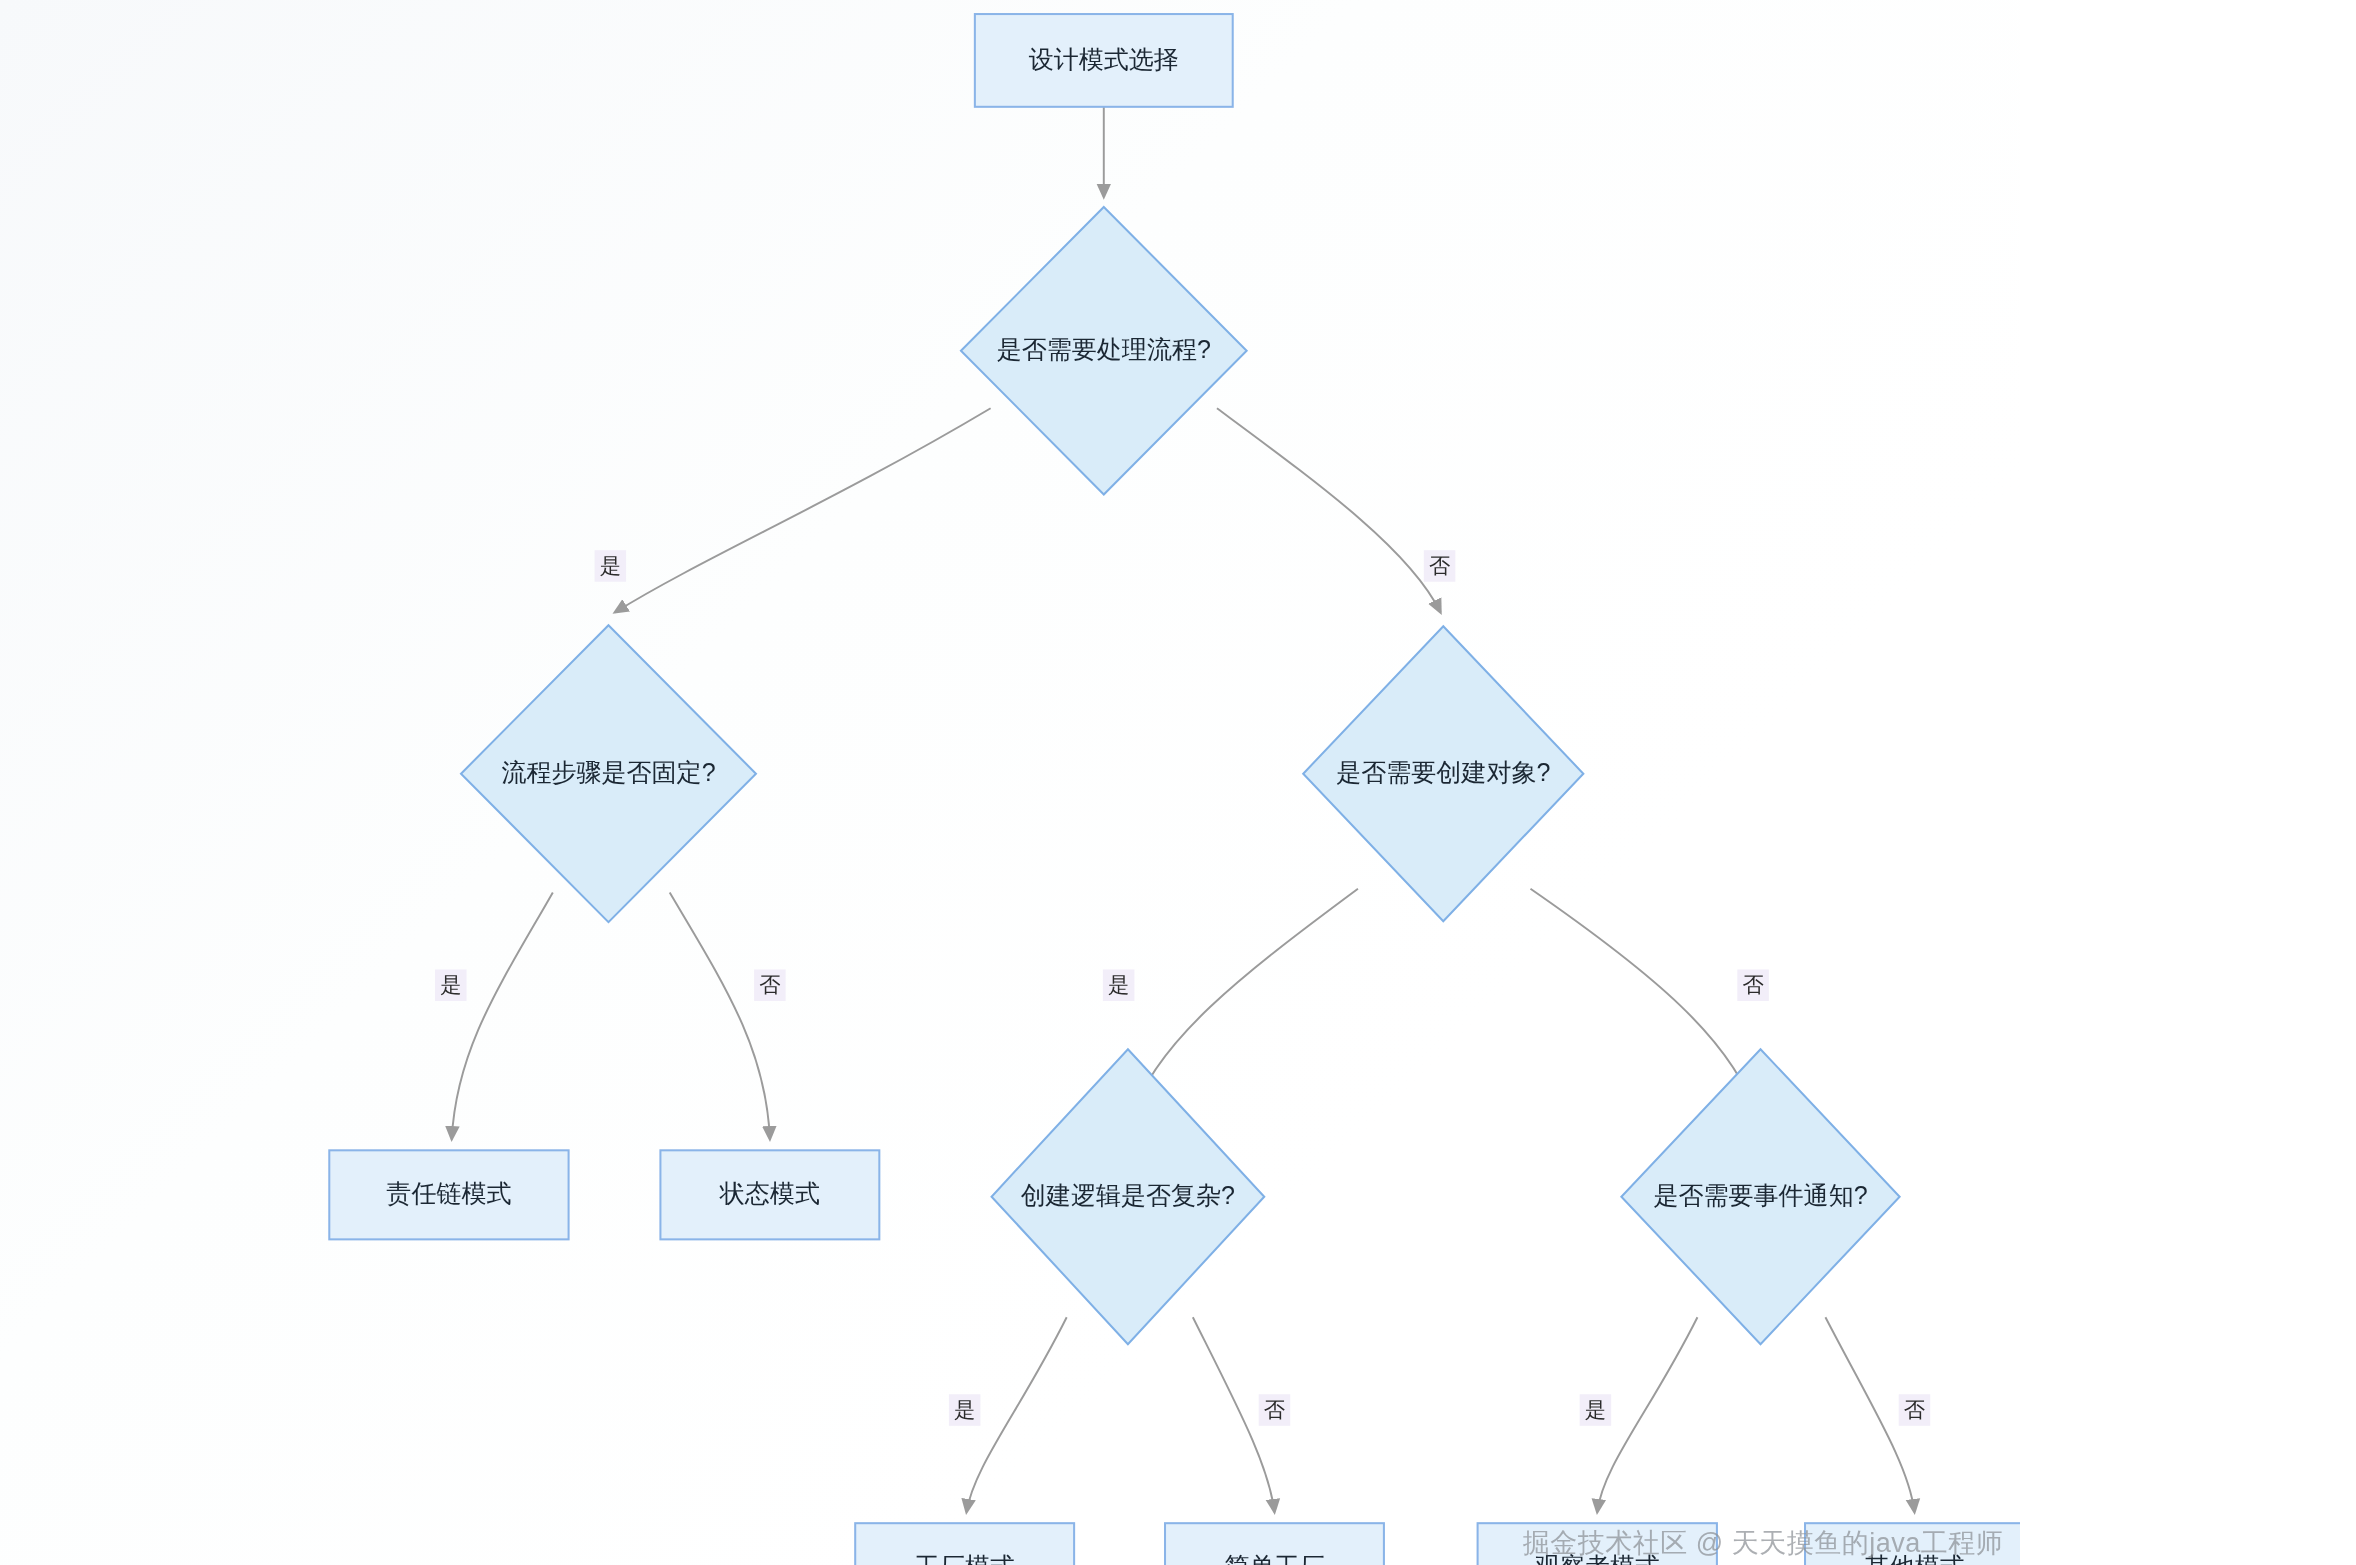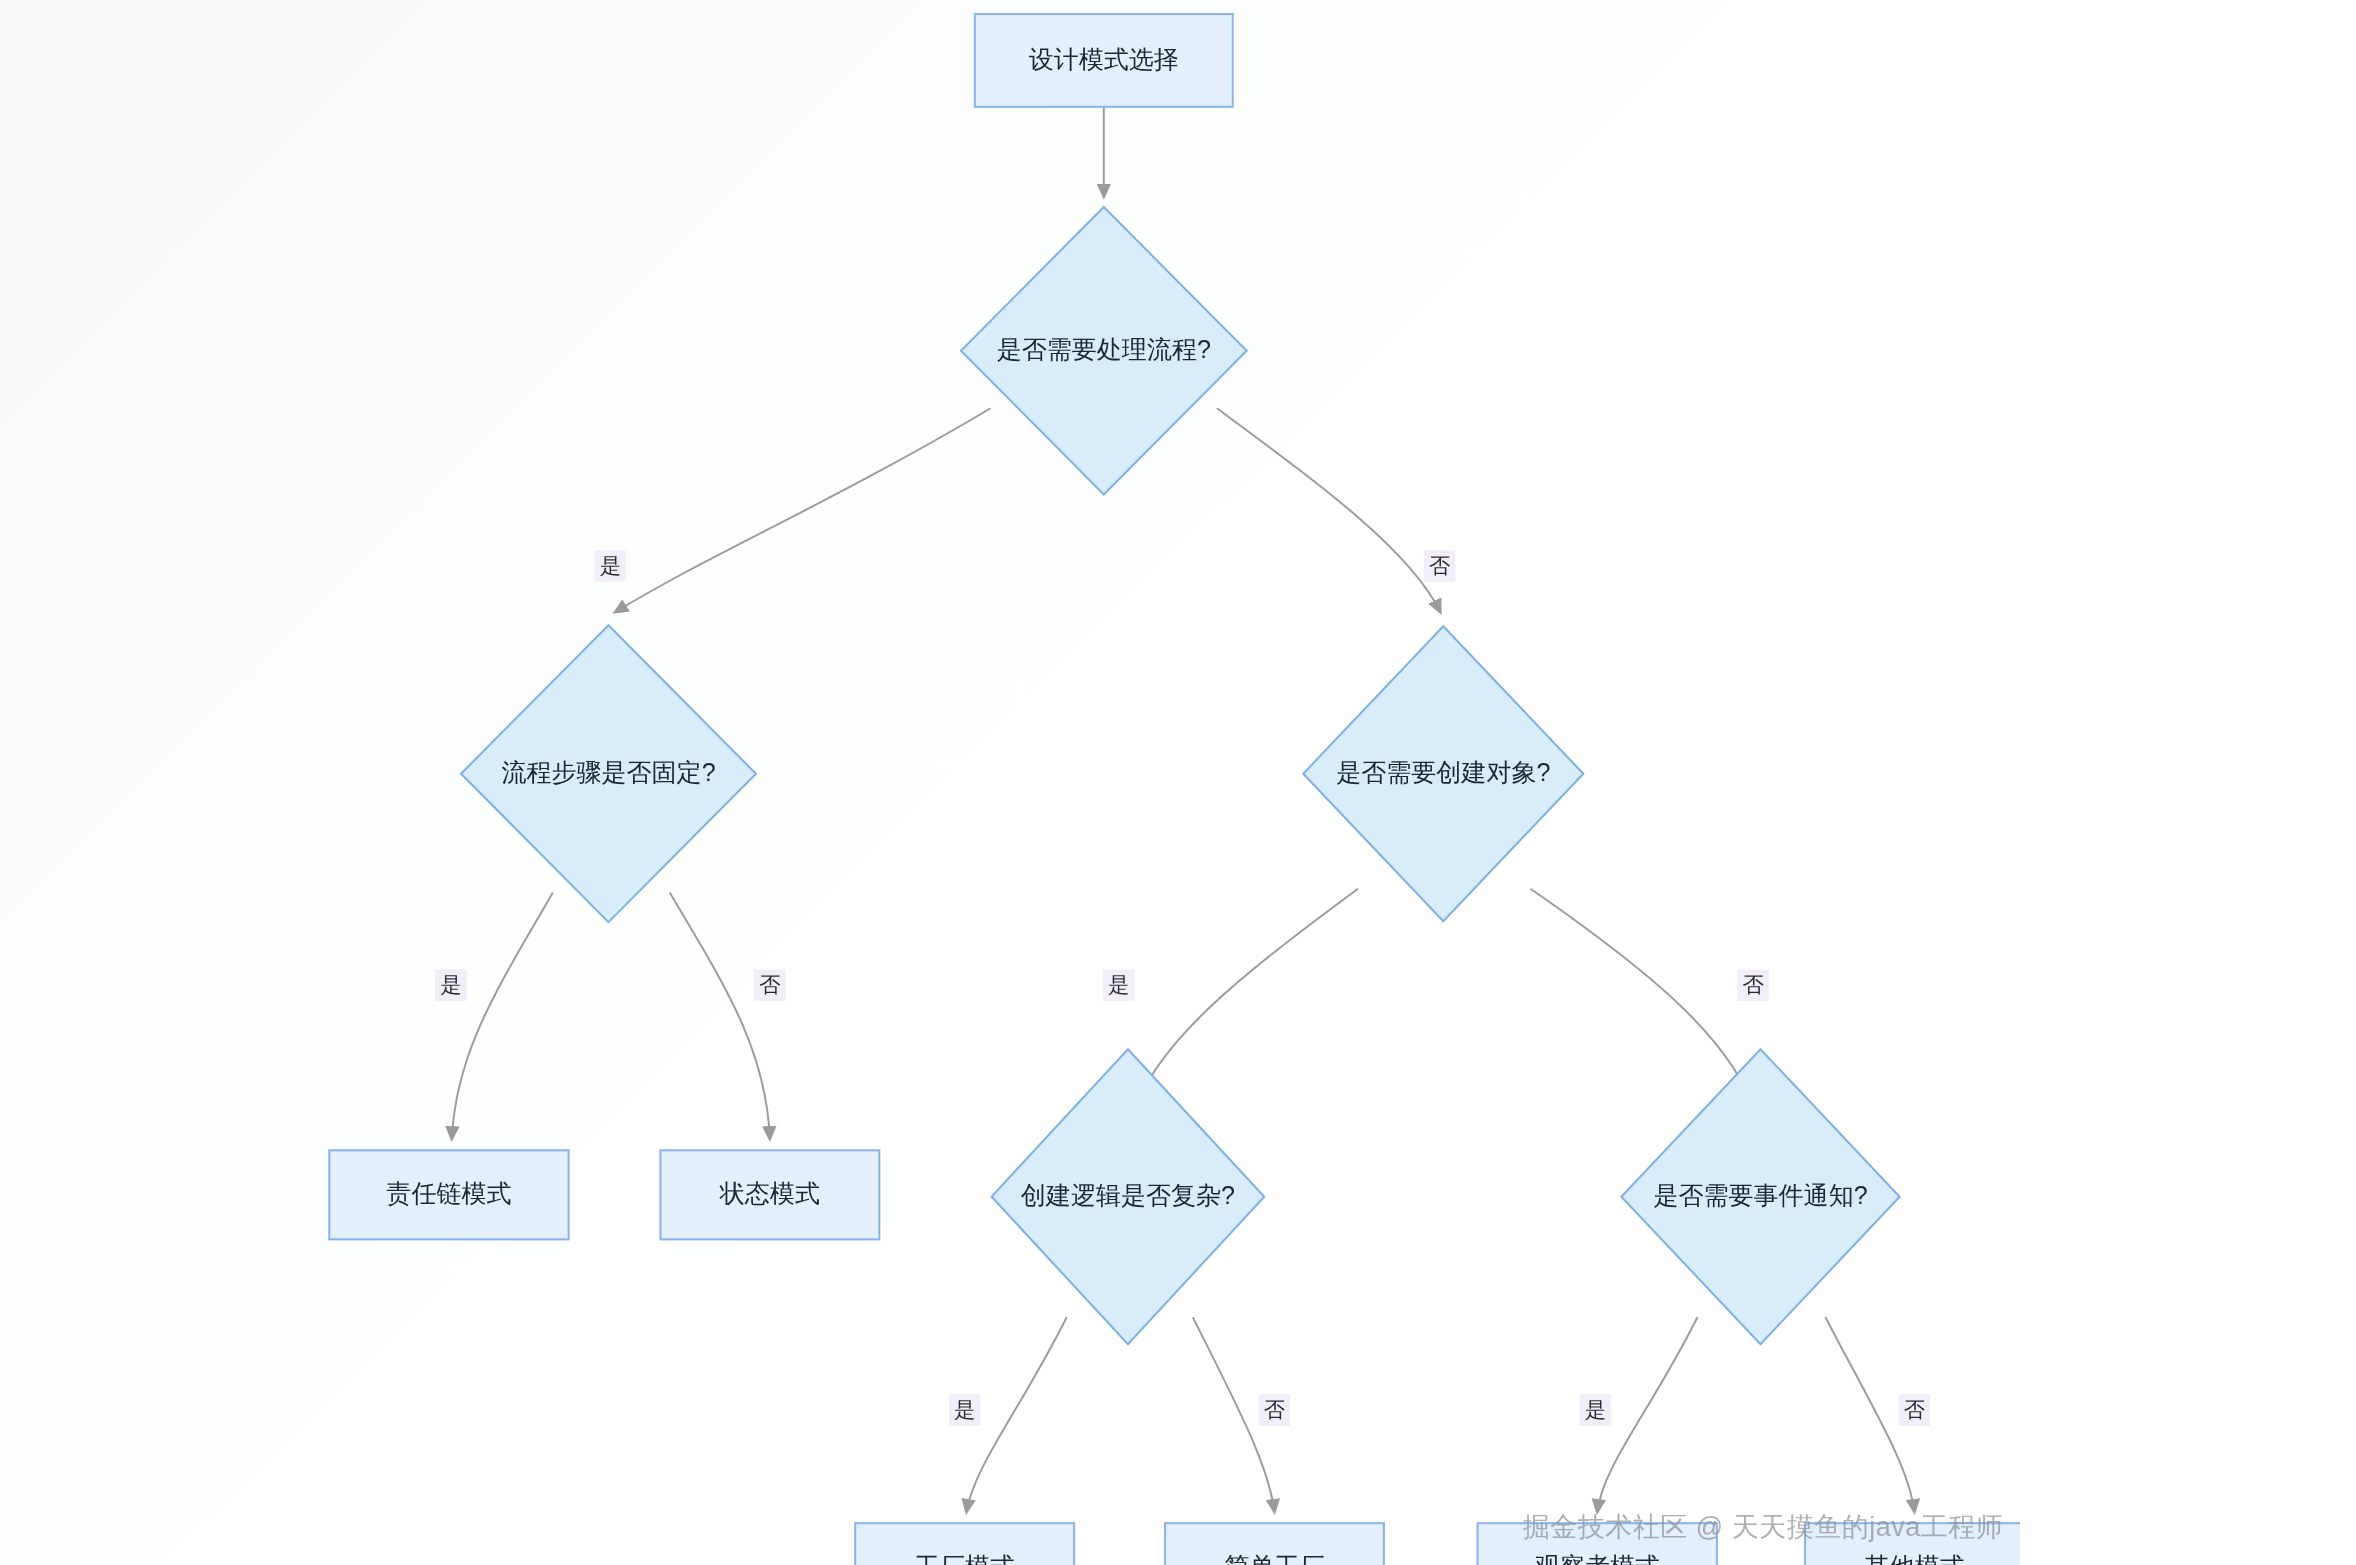--- a/index.html
+++ b/index.html
@@ -61,21 +61,21 @@
   .edge-label-text {
     fill: #2b2b2b;
     font-family: "Liberation Sans", "DejaVu Sans", sans-serif;
     font-size: 23px;
     text-anchor: middle;
     dominant-baseline: middle;
   }
   .watermark {
     position: absolute;
     right: 16.7px;
-    bottom: 21px;
+    bottom: 5px;
     font-family: "Liberation Sans", "DejaVu Sans", sans-serif;
     font-size: 27px;
     color: #8d9196;
     opacity: 0.72;
     white-space: nowrap;
     letter-spacing: 0.5px;
     pointer-events: none;
   }
 </style>
 </head>

